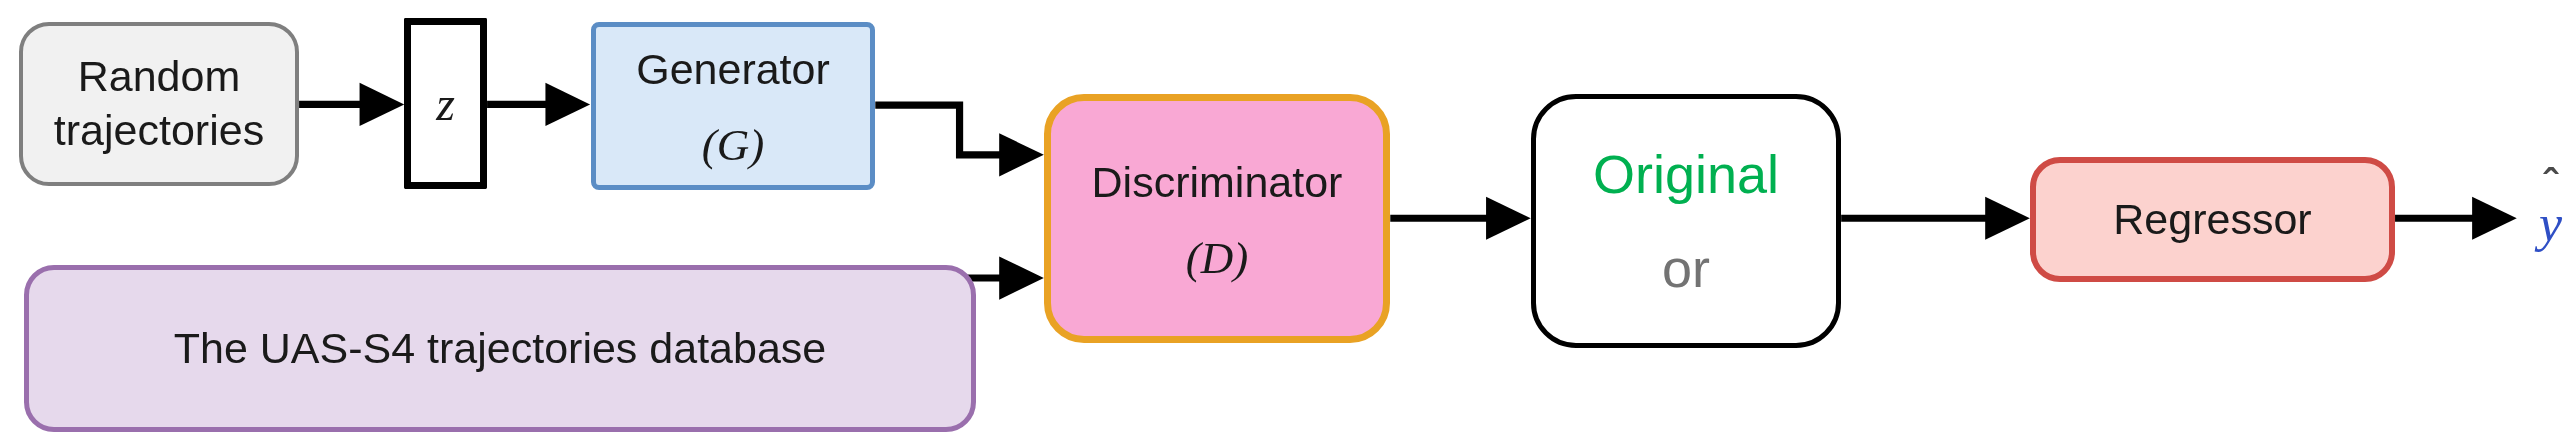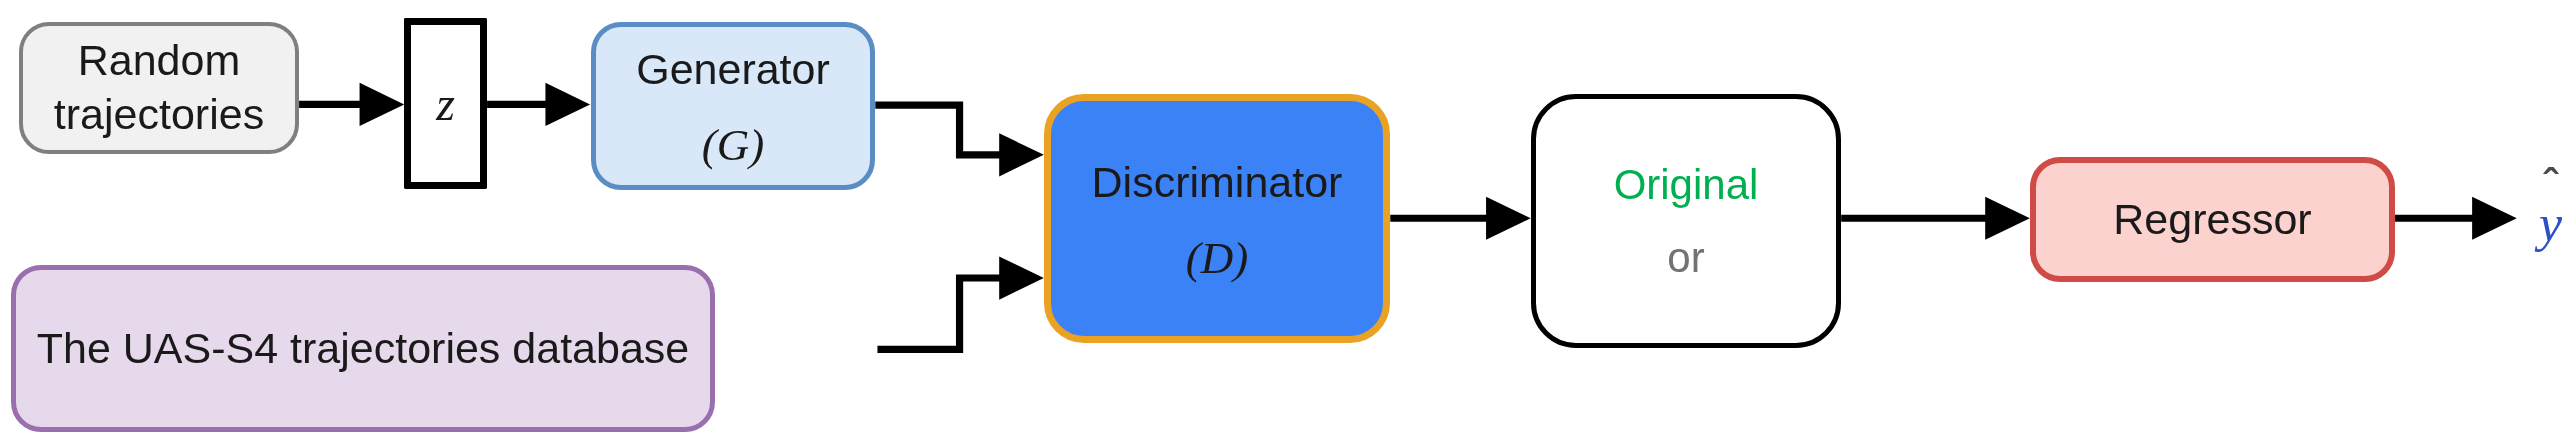--- a/index.html
+++ b/index.html
@@ -7,28 +7,28 @@
   svg.connectors{position:absolute;left:0;top:0;width:2576px;height:448px;display:block;}
   .conn{stroke:#000000;stroke-width:10;fill:none;}
   .head{fill:#000000;stroke:none;}
   .box{
     position:absolute;box-sizing:border-box;border-style:solid;
     display:flex;flex-direction:column;align-items:center;justify-content:center;
     text-align:center;font-family:"Liberation Sans",sans-serif;color:#111111;
   }
   .lbl{font-size:43px;line-height:1.25;}
   .math{font-family:"Liberation Serif","DejaVu Serif",serif;font-style:italic;}
-  #random{left:19px;top:21.6px;width:280px;height:132px;border-width:4.3px;border-radius:30px;padding:0 10px;}
+  #random{left:19px;top:21.6px;width:280px;height:164px;border-width:4.3px;border-radius:30px;padding:0 10px;}
   #zbox{left:404px;top:18px;width:83px;height:171px;border-width:7.2px;border-radius:1.4px;font-size:48px;}
-  #generator{left:591px;top:21.6px;width:284px;height:168px;border-width:5px;border-radius:30px;row-gap:27px;}
+  #generator{left:591px;top:21.6px;width:284px;height:168px;border-width:5px;border-radius:8px;row-gap:27px;}
   #generator .sub{font-size:45px;line-height:1;}
-  #database{left:11px;top:265px;width:704px;height:167px;border-width:5px;border-radius:30px;padding:0 7.2px;align-items:center;}
+  #database{left:24px;top:265px;width:952px;height:167px;border-width:5px;border-radius:30px;padding:0 7.2px;align-items:center;}
   #discriminator{left:1044px;top:94px;width:346px;height:249px;border-width:7.2px;border-radius:40px;row-gap:26px;}
   #discriminator .sub{font-size:45px;line-height:1;}
-  #decision{left:1531px;top:94px;width:310px;height:254px;border-width:5.8px;border-radius:45px;font-size:42px;line-height:1.75;}
+  #decision{left:1531px;top:94px;width:310px;height:254px;border-width:5.8px;border-radius:45px;font-size:54px;line-height:1.75;}
   #regressor{left:2030px;top:157px;width:365px;height:125px;border-width:6.5px;border-radius:30px;}
   #yhat{position:absolute;left:2520px;top:173px;width:61px;display:flex;flex-direction:column;align-items:center;}
   #yhat .hat{font-size:43px;line-height:.55;font-family:"Liberation Sans",sans-serif;font-weight:bold;}
   #yhat .sym{font-size:52px;line-height:1.05;font-family:"Liberation Serif","DejaVu Serif",serif;font-style:italic;}
 </style>
 </head>
 <body>
 
 <div class="canvas">
 
@@ -73,21 +73,21 @@
 
   <div class="box" id="generator" style="background-color: rgb(217, 232, 248); border-color: rgb(91, 141, 197); color: rgb(26, 26, 26);">
     <div class="lbl">Generator</div>
     <div class="math sub">(G)</div>
   </div>
 
   <div class="box" id="database" style="background-color: rgb(230, 217, 236); border-color: rgb(154, 111, 173); color: rgb(26, 26, 26);">
     <div class="lbl">The UAS-S4 trajectories database</div>
   </div>
 
-  <div class="box" id="discriminator" style="background-color: #3b82f6; border-color: rgb(233, 162, 36); color: rgb(26, 26, 26);">
+  <div class="box" id="discriminator" style="background-color: #f9a8d4; border-color: rgb(233, 162, 36); color: rgb(26, 26, 26);">
     <div class="lbl">Discriminator</div>
     <div class="math sub">(D)</div>
   </div>
 
   <div class="box" id="decision" style="background-color: rgb(255, 255, 255); border-color: rgb(0, 0, 0);">
     <div style="color: rgb(0, 176, 80);">Original</div>
     <div style="color: #737373;">or</div>
   </div>
 
   <div class="box" id="regressor" style="background-color: rgb(252, 210, 206); border-color: rgb(207, 75, 69); color: rgb(26, 26, 26);">

